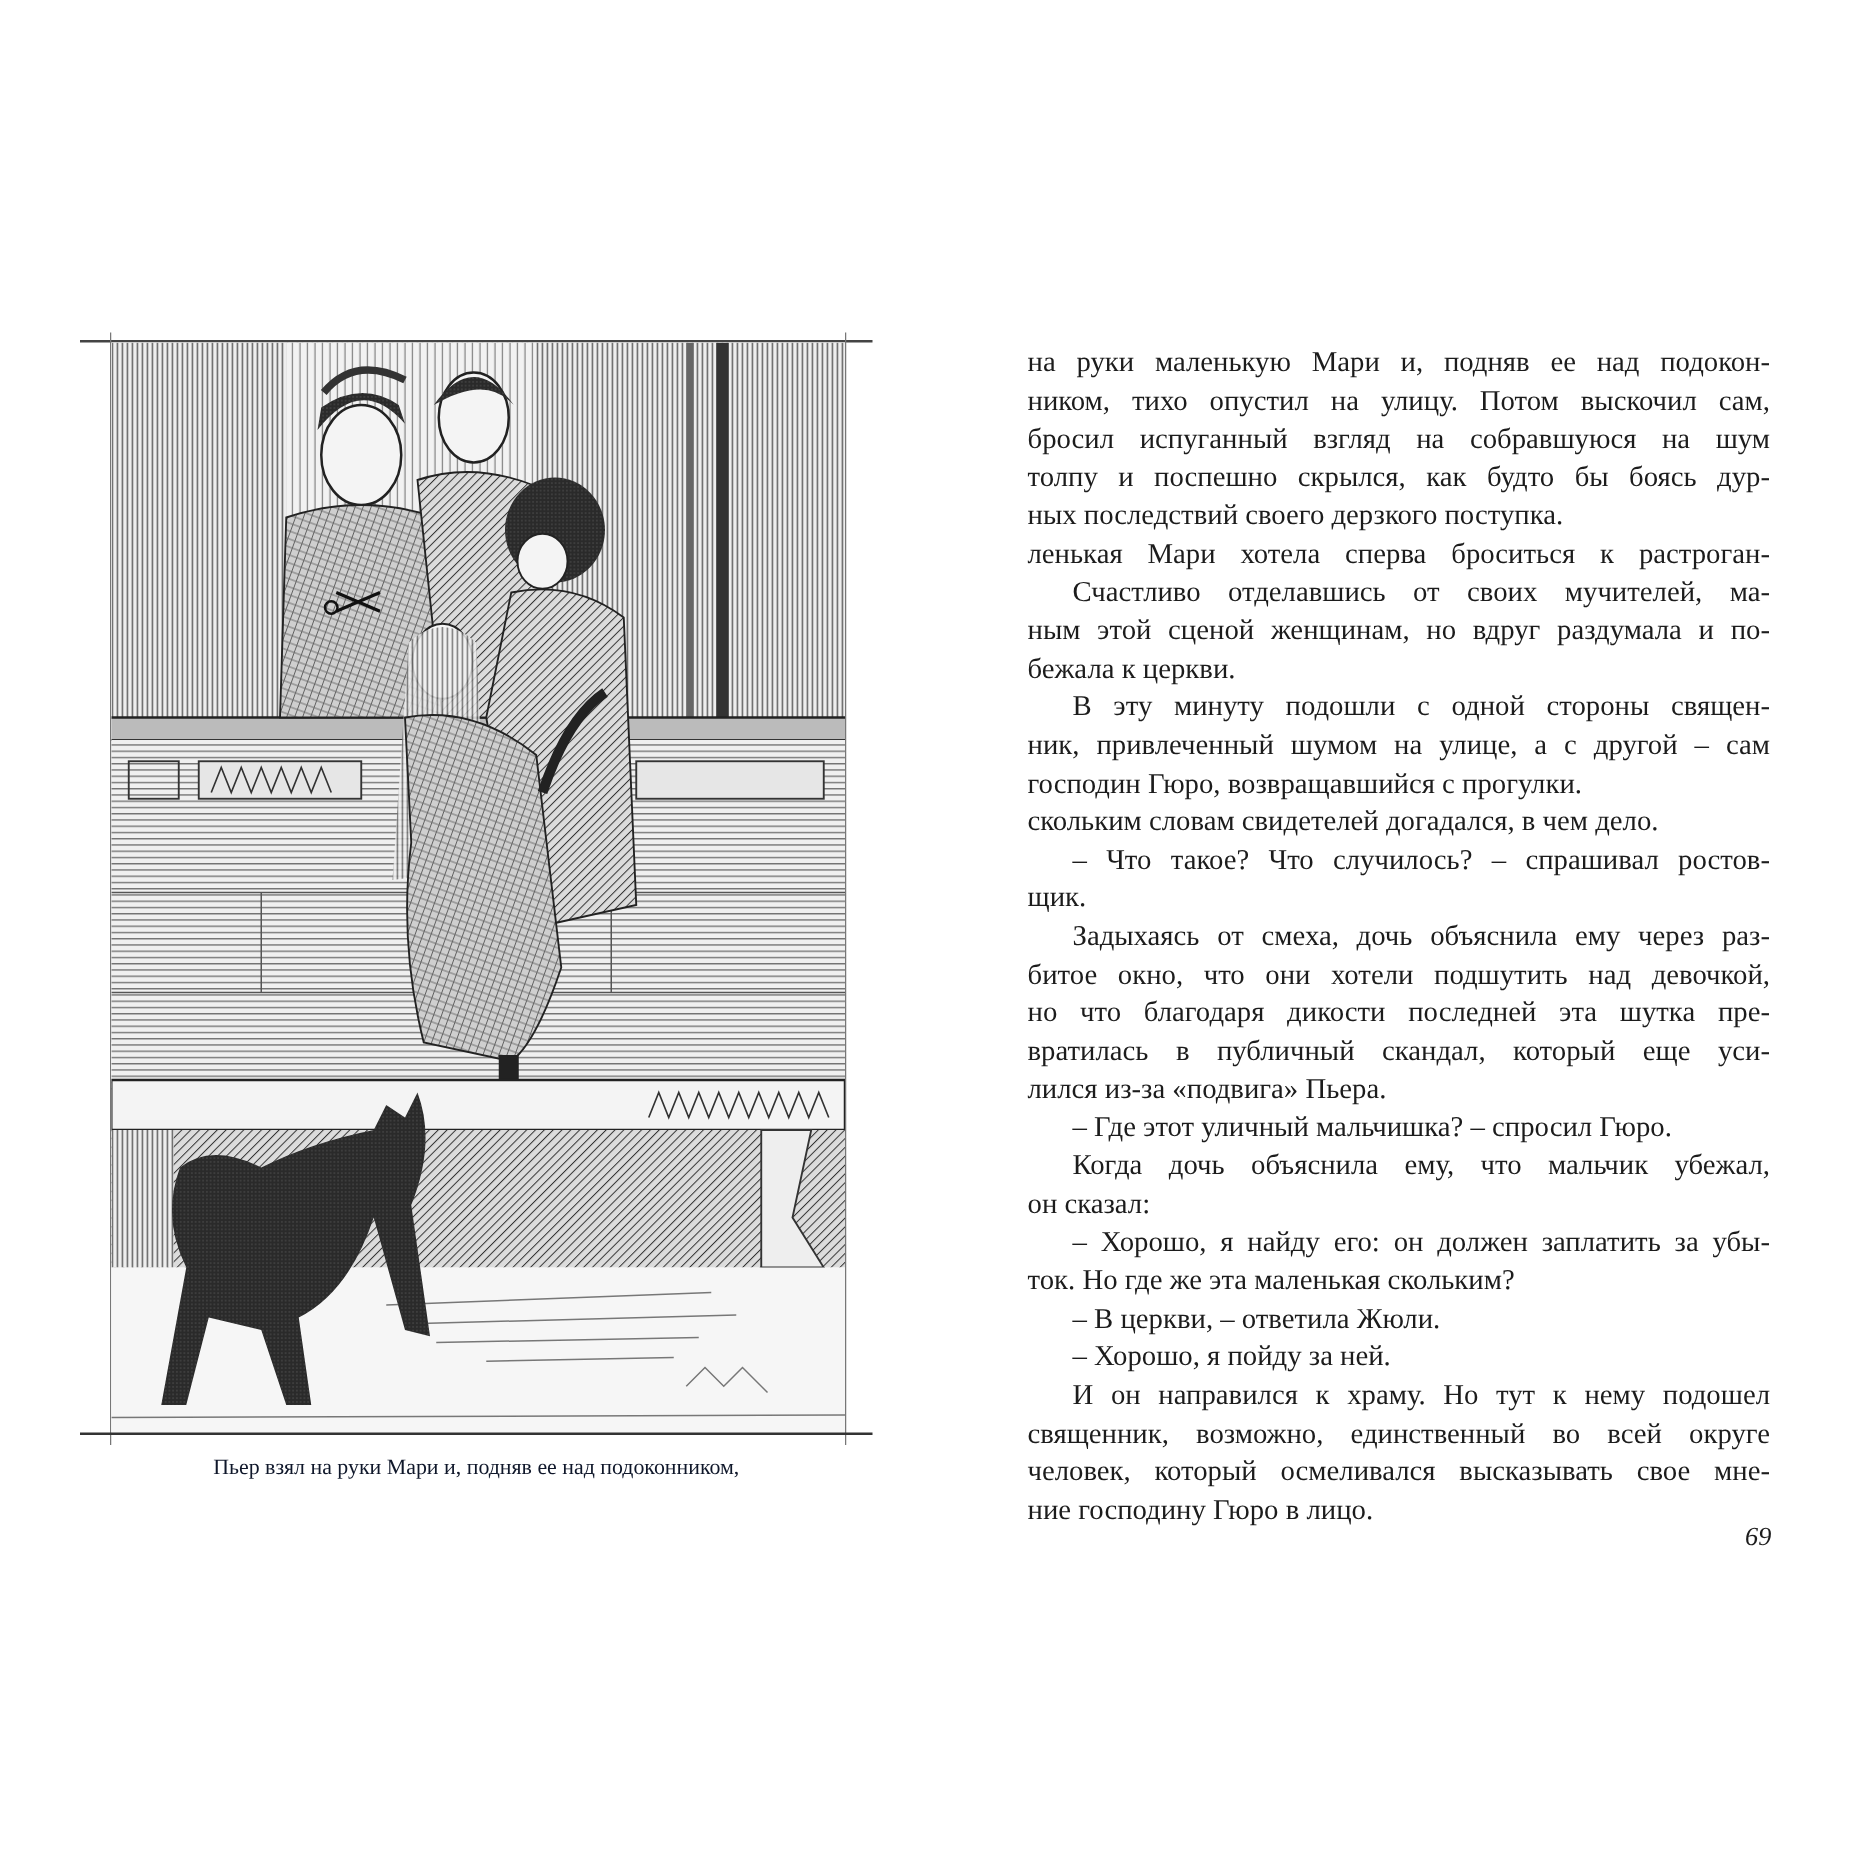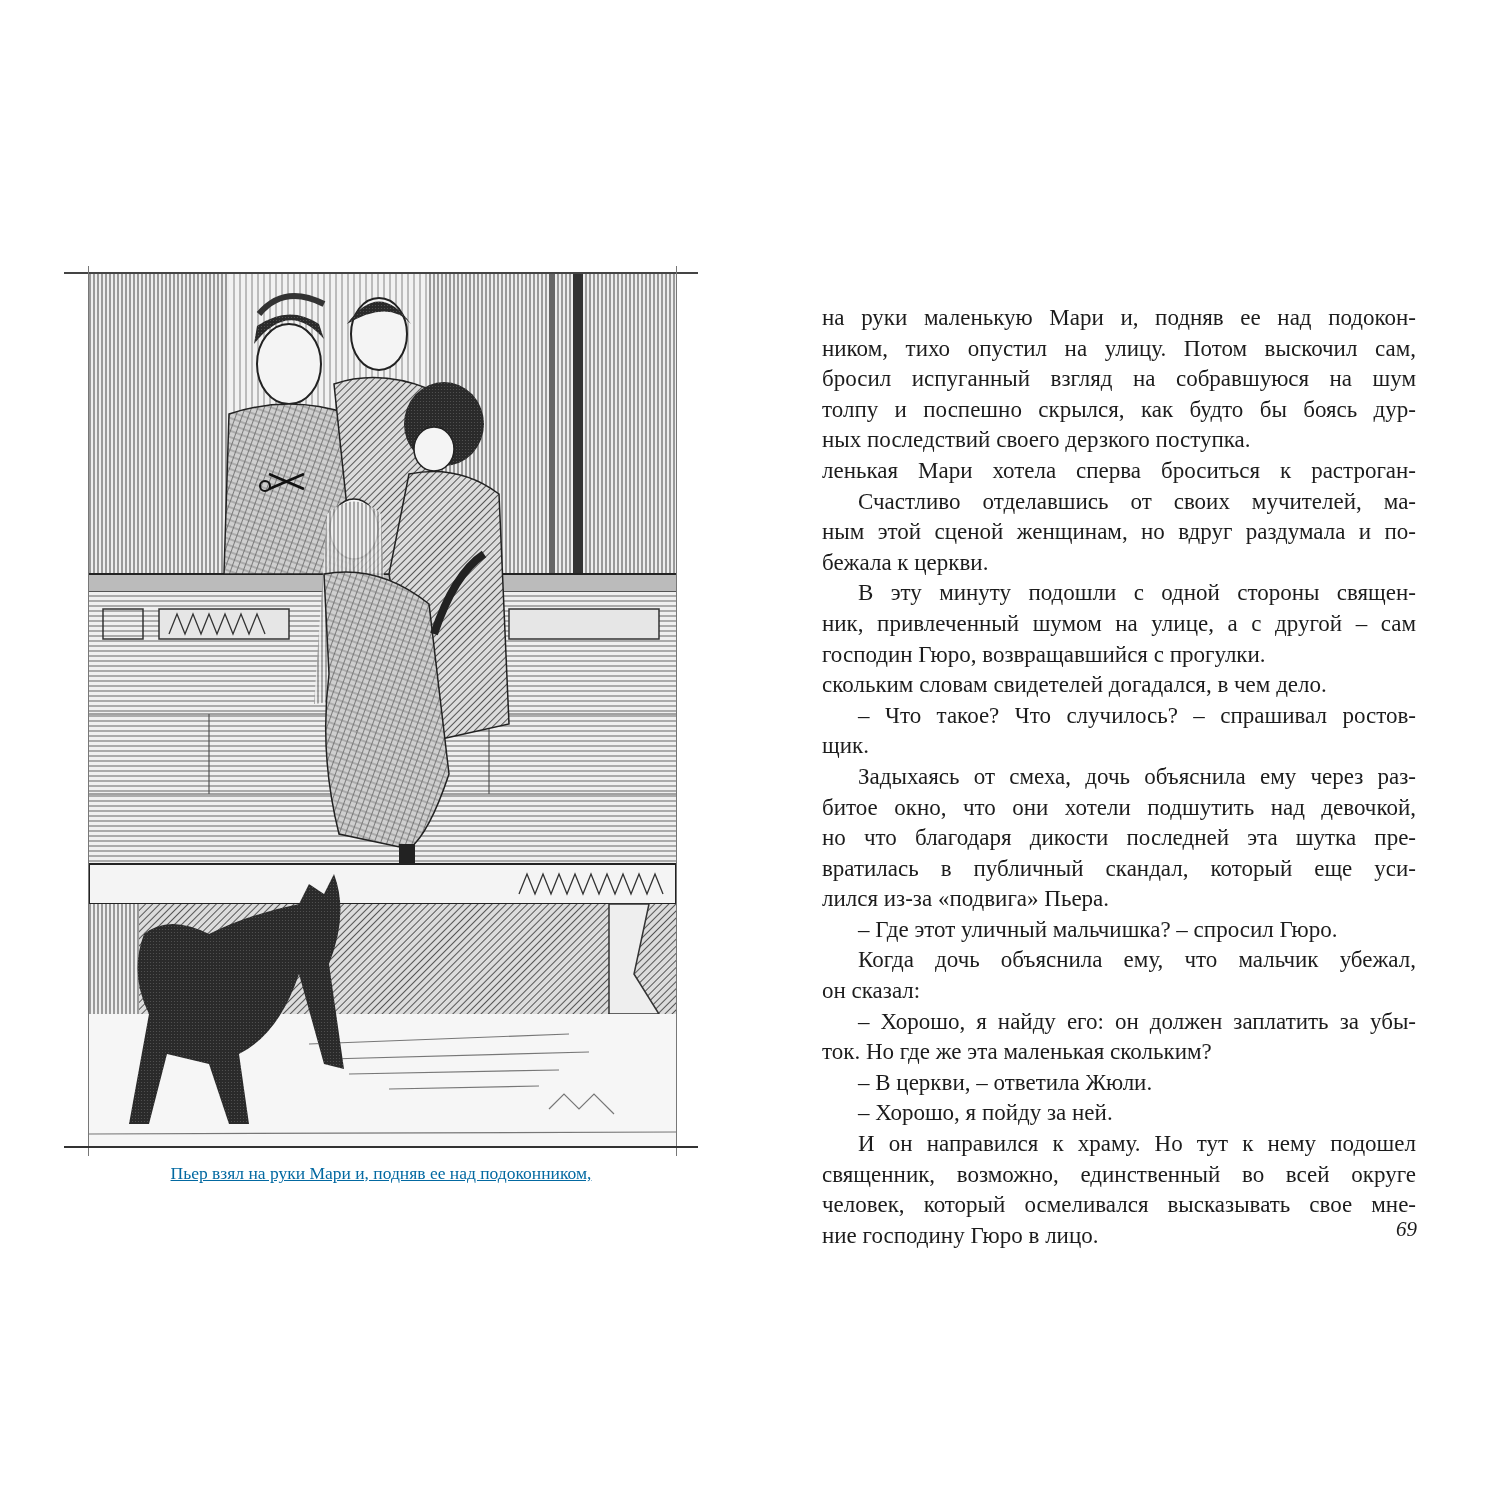--- a/index.html
+++ b/index.html
@@ -8,25 +8,25 @@
 
   .illustration-frame { position: absolute; left: 64px; top: 272px; width: 634px; height: 876px; }
   .frame-line-top { position: absolute; left: 0; top: 0; width: 634px; height: 2px; background: #444; }
   .frame-line-bottom { position: absolute; left: 0; top: 874px; width: 634px; height: 2px; background: #333; }
   .frame-tick-left { position: absolute; left: 24px; top: -6px; width: 1px; height: 890px; background: #777; }
   .frame-tick-right { position: absolute; left: 612px; top: -6px; width: 1px; height: 890px; background: #777; }
   .engraving { position: absolute; left: 25px; top: 2px; width: 587px; height: 872px; overflow: hidden; background: #f4f4f4; }
   .engraving svg { display: block; }
 
   .caption { position: absolute; left: 64px; top: 1162px; width: 634px; text-align: center;
-             font-family: "Liberation Serif", "DejaVu Serif", serif; font-size: 17.5px; line-height: 22px; color: #0369a1; text-decoration: underline; }
+             font-family: "Liberation Serif", "DejaVu Serif", serif; font-size: 17.5px; line-height: 22px; color: #0f172a; }
   .caption span { display: block; }
 
   .text-column { position: absolute; left: 822px; top: 275px; width: 594px;
-                 font-family: "Liberation Serif", "DejaVu Serif", serif; font-size: 23px; line-height: 30.6px; color: #1c1c1c; margin-top: 28px; }
+                 font-family: "Liberation Serif", "DejaVu Serif", serif; font-size: 23px; line-height: 30.6px; color: #1c1c1c; }
   .line { display: block; white-space: nowrap; height: 30.6px; text-align: justify; text-align-last: justify; }
   .line.last { text-align-last: left; }
   .line.indent { padding-left: 36px; }
 
   .page-number { position: absolute; left: 1396px; top: 1217px; font-family: "Liberation Serif", "DejaVu Serif", serif;
                  font-size: 21px; color: #1c1c1c; font-style: italic; }
 </style>
 </head>
 <body>
 

